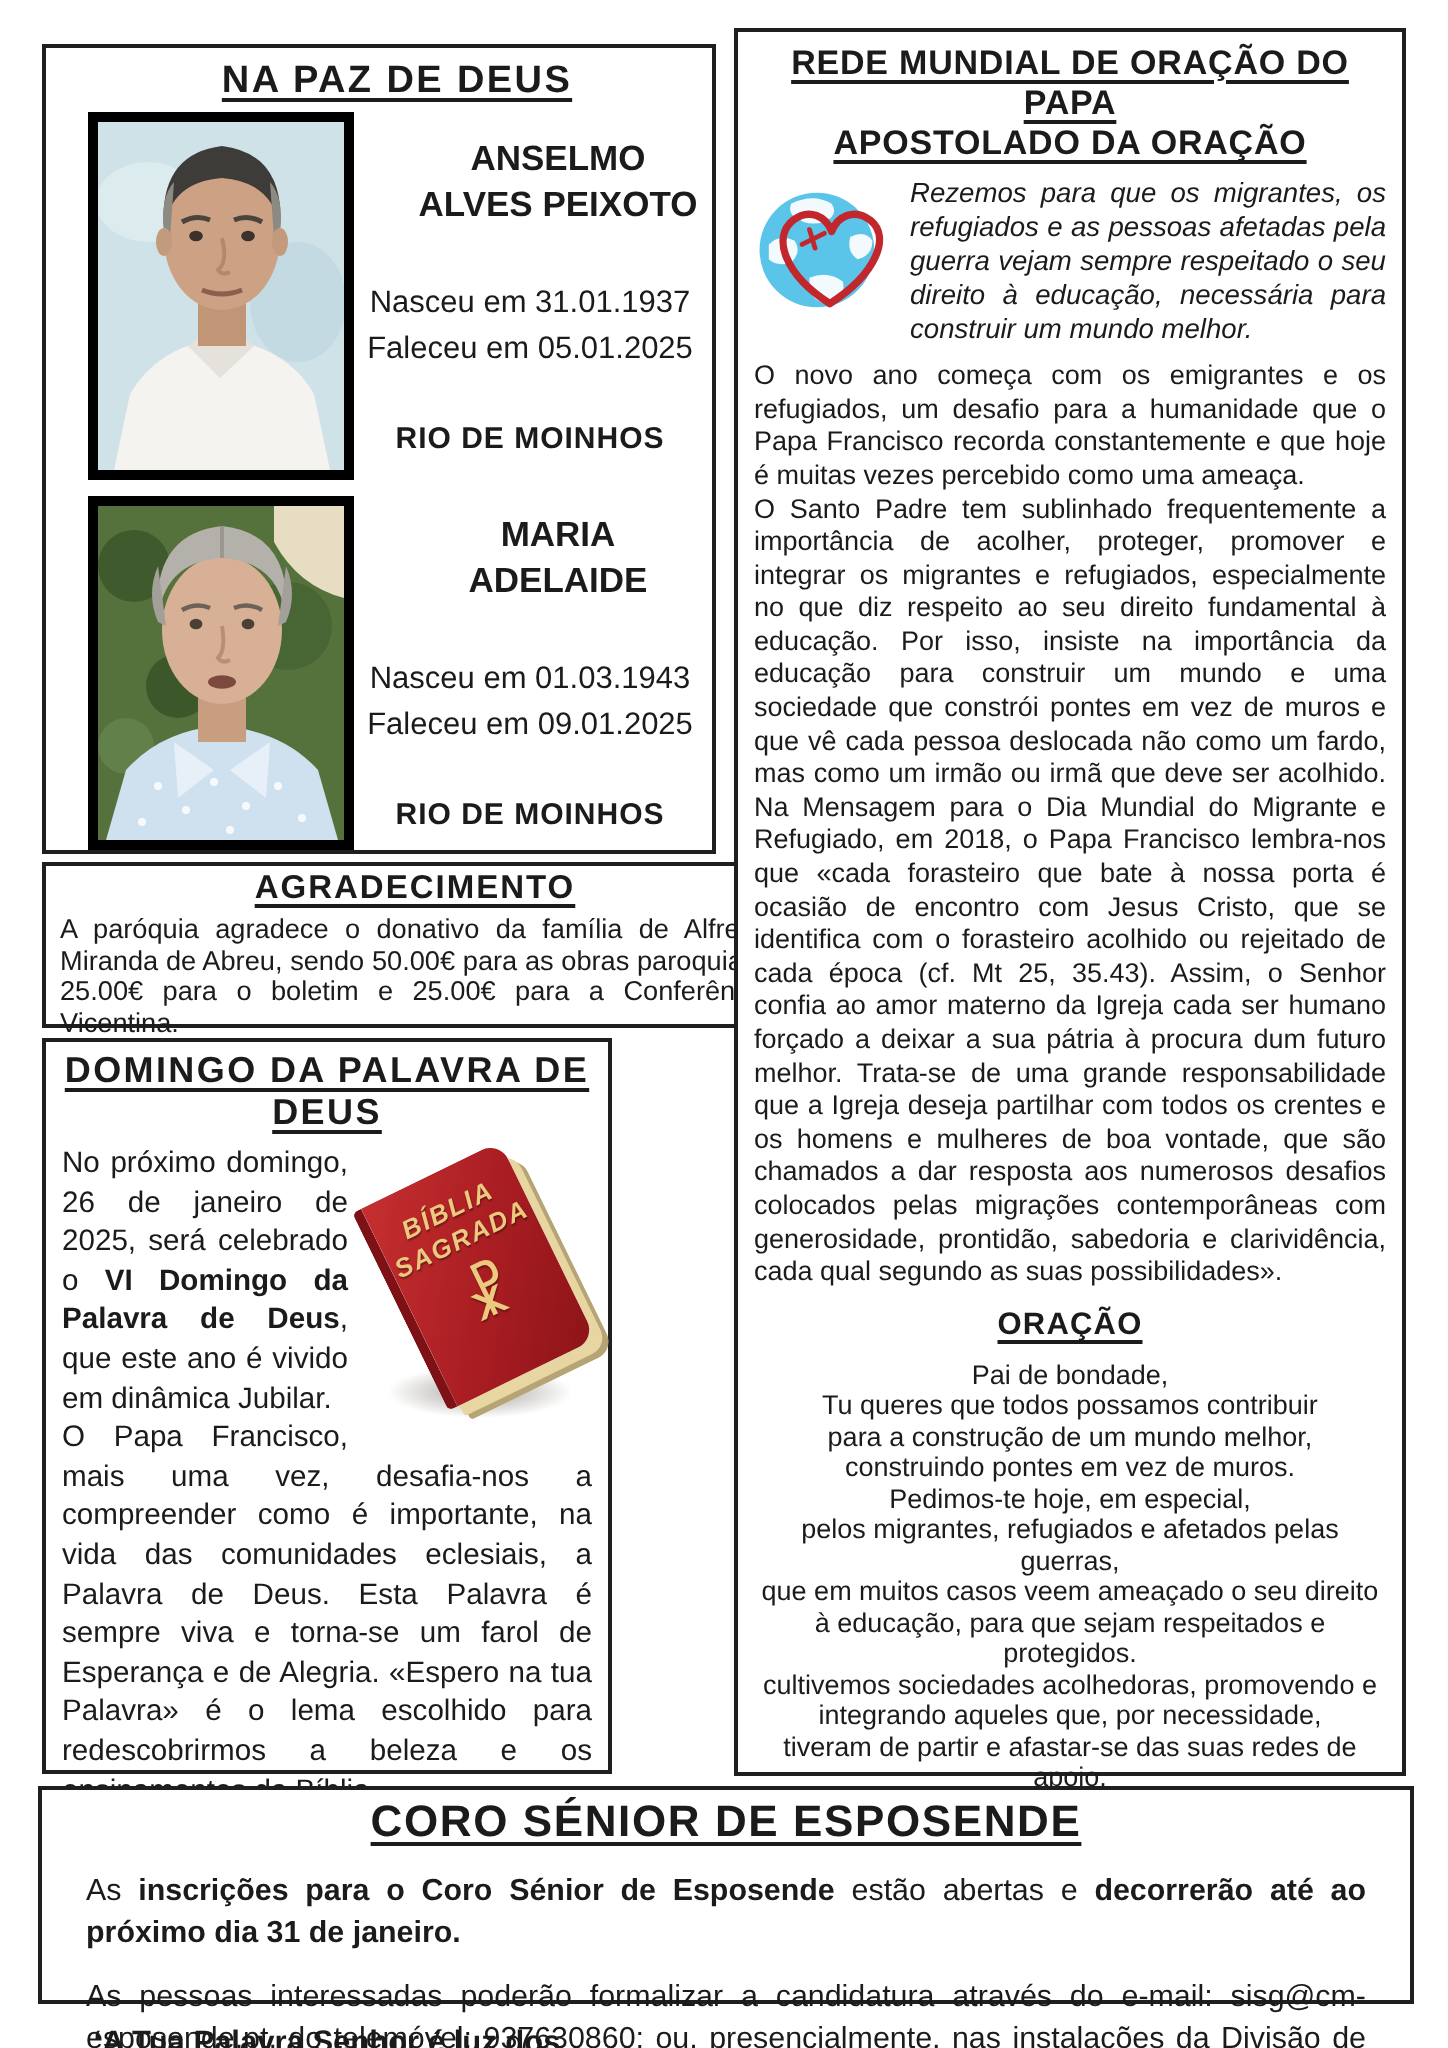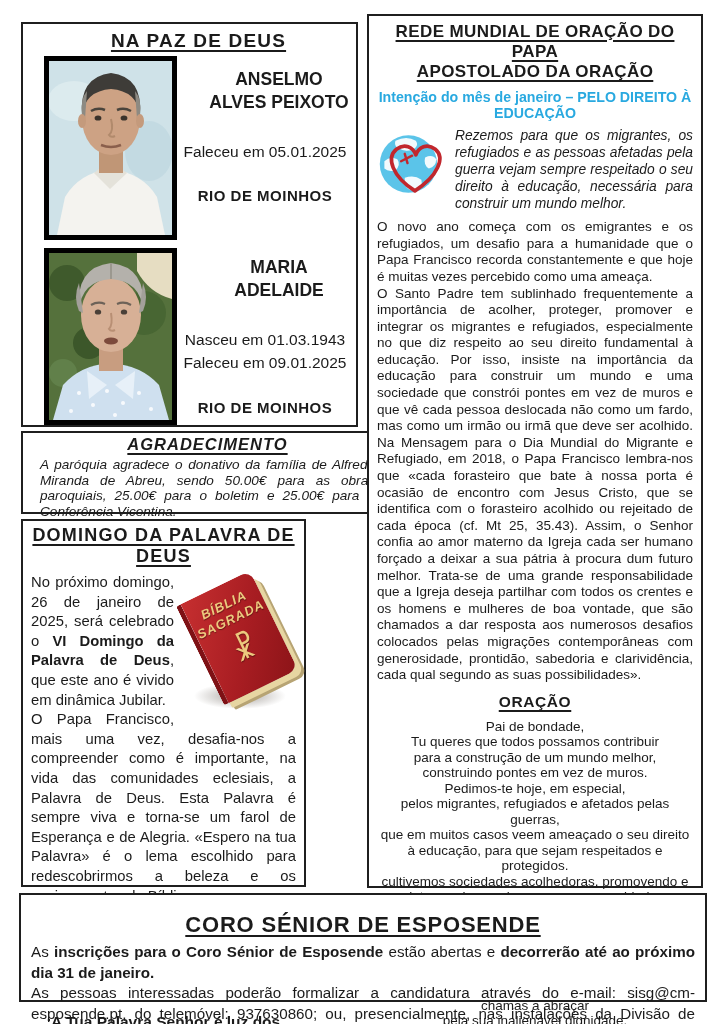--- a/index.html
+++ b/index.html
@@ -24,21 +24,21 @@
   }
   .ob-photo svg{display:block;width:100%;height:100%;}
   #photo-anselmo{height:184px;margin-top:2px;}
   #photo-maria{height:177px;margin-top:6px;}
   .ob-info{flex:1;display:flex;flex-direction:column;align-items:center;}
   .ob-name{font-weight:bold;font-size:17.5px;text-align:center;line-height:1.32;margin-top:14px;margin-left:28px;}
   .ob-dates{font-size:15.5px;text-align:center;line-height:1.5;margin-top:26px;}
   .ob-place{font-weight:bold;font-size:15px;letter-spacing:.5px;margin-top:24px;}
 
   
-  #agradecimento-box{left:21px;top:431px;width:373px;height:83px;padding:1px 17px;font-style:italic;}
+  #agradecimento-box{left:21px;top:431px;width:373px;height:83px;padding:1px 7px;}
   #agradecimento-box .sec-title{font-size:16.5px;letter-spacing:1px;margin-top:1px;}
   .just{ text-align:justify; }
   #agradecimento-body{font-size:13.6px;line-height:15.6px;margin-top:3px;}
 
   
   #domingo-box{left:21px;top:519px;width:285px;height:368px;padding:2px 8px;}
   #domingo-box .sec-title{font-size:18px;letter-spacing:1.2px;margin-top:2px;}
   #domingo-body{font-size:14.8px;line-height:19.6px;margin-top:6px;}
   #domingo-body p{margin:0;}
   #bible-figure{
@@ -74,24 +74,24 @@
   #globe-heart{flex:0 0 auto;width:74px;height:70px;margin:2px 4px 0 0;}
   #intention-text{
     flex:1;font-style:italic;font-size:13.8px;line-height:17px;font-weight:500;
   }
   #rede-body{font-size:13.5px;line-height:16.6px;margin-top:7px;}
   #rede-body p{margin:0;}
   #oracao-title{font-size:15.5px;letter-spacing:.6px;margin-top:9px;}
   #prayer{font-size:13.5px;line-height:15.5px;text-align:center;margin-top:8px;}
 
   
-  #coro-box{left:19px;top:893px;width:688px;height:109px;padding:16px 10px;}
+  #coro-box{left:19px;top:893px;width:688px;height:109px;padding:2px 10px;}
   #coro-title{font-size:22px;letter-spacing:.8px;margin-top:1px;}
   #coro-body{font-size:15.2px;line-height:20.6px;margin-top:4px;}
-  #coro-body p{margin:0;}
+  #coro-body p{margin:12px;}
 </style>
 </head>
 <body>
 
 <div id="page">
 
   <div class="box" id="obituaries-box">
     <div class="sec-title">NA PAZ DE DEUS</div>
 
     <div class="ob-row">
@@ -116,20 +116,21 @@
           <path d="M62,58 Q65,70 60,74 Q62,77 66,75" stroke="#b18a6c" stroke-width="2" fill="none"></path>
           <path d="M52,84 Q62,88 72,84" stroke="#8a5f4c" stroke-width="2.5" fill="none"></path>
         </svg>
       </div>
       <div class="ob-info">
         <div class="ob-name">
           <div>ANSELMO</div>
           <div>ALVES PEIXOTO</div>
         </div>
         <div class="ob-dates">
+          <div>Nasceu em  31.01.1937</div>
           <div>Faleceu em 05.01.2025</div>
         </div>
         <div class="ob-place">RIO DE MOINHOS</div>
       </div>
     </div>
 
     <div class="ob-row">
       <div class="ob-photo" id="photo-maria">
         <svg viewBox="0 0 123 167" preserveAspectRatio="none">
           <rect width="123" height="167" fill="#55713c"></rect>
@@ -201,21 +202,20 @@
       <p>Para melhor celebrarmos este dia convidamos todas as famílias a trazerem a sua Bíblia para a eucaristia pois queremos celebrar a Palavra do Senhor como força de salvação.</p>
     </div>
     <div id="domingo-quote">‘A Tua Palavra Senhor é luz dos meus caminhos’</div>
   </div>
 
   <div class="box" id="rede-box">
     <div class="sec-title" id="rede-title">
       <div>REDE MUNDIAL DE ORAÇÃO DO PAPA</div>
       <div>APOSTOLADO DA ORAÇÃO</div>
     </div>
-    <div id="intention-label">Intenção do mês de janeiro – PELO DIREITO À EDUCAÇÃO</div>
 
     <div id="intention-row">
       <svg id="globe-heart" viewBox="0 0 80 74">
         <circle cx="34" cy="37" r="31" fill="#5bc4e9"></circle>
         <g fill="#ffffff" opacity="0.92">
           <path d="M20,12 Q32,6 42,12 Q46,18 38,22 Q28,24 24,20 Q18,18 20,12 Z"></path>
           <path d="M8,34 Q14,28 22,32 Q26,38 20,44 Q12,46 8,42 Z"></path>
           <path d="M30,52 Q40,48 48,54 Q50,62 42,66 Q32,66 30,58 Z"></path>
           <path d="M52,30 Q60,26 64,32 Q64,40 56,42 Q50,38 52,30 Z"></path>
         </g>

